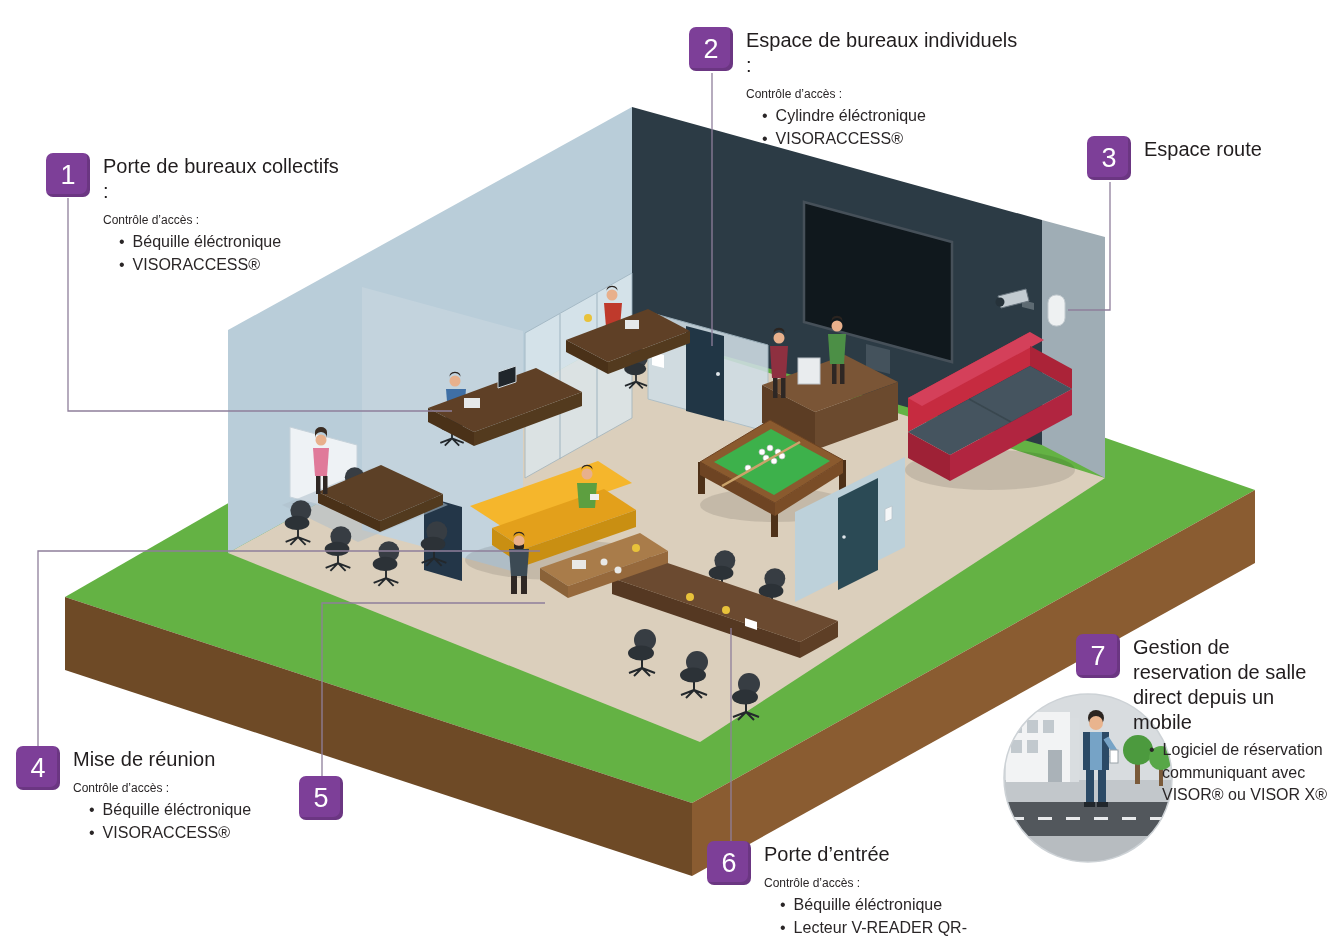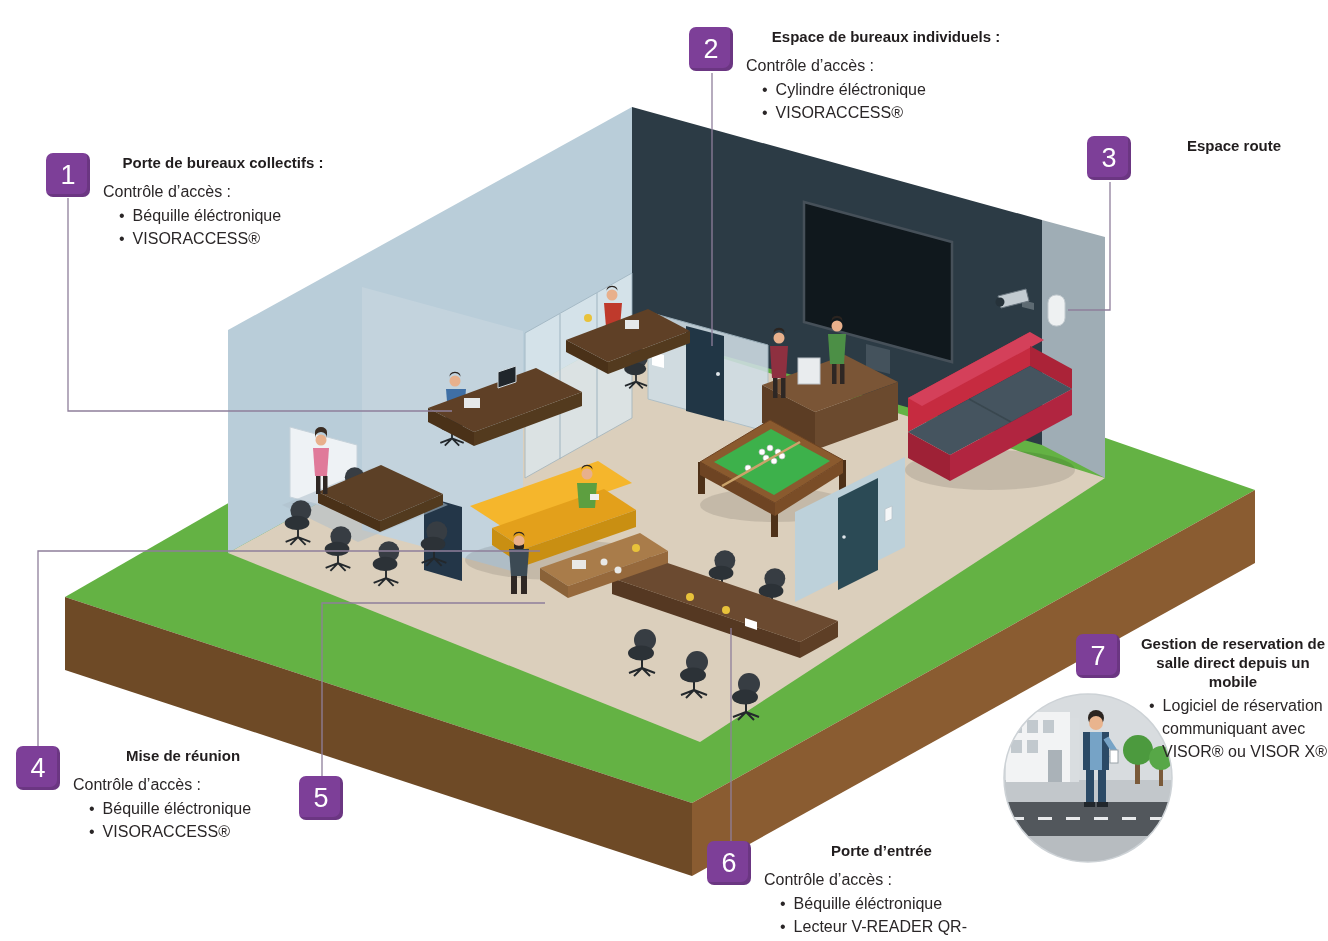--- a/index.html
+++ b/index.html
@@ -17,22 +17,22 @@
   .callout { position:absolute; display:flex; align-items:flex-start; gap:13px; }
   .badge {
     width:44px; height:44px; flex:0 0 auto;
     border-radius:7px;
     background:#7d3f98;
     box-shadow: inset -3px -3px 0 rgba(0,0,0,0.14);
     color:#fff; font-size:27px;
     display:flex; align-items:center; justify-content:center;
   }
   .ctext { padding-top:1px; }
-  .ctitle { font-weight:700; font-size:15px; color:#211d1e; line-height:1.25; margin-bottom:4px;text-align:center; }
-  .csub   { font-size:16px; line-height:1.35; margin-bottom:3px;margin-top:8px; }
+  .ctitle { font-weight:400; font-size:20px; color:#211d1e; line-height:1.25; margin-bottom:4px; }
+  .csub   { font-size:12px; line-height:1.35; margin-bottom:3px;margin-top:8px; }
   .clist  { list-style:none; padding-left:16px; }
   .clist li { font-size:16px; line-height:1.42; padding-left:13px; text-indent:-13px; }
   .clist li::before { content:"•"; margin-right:8px; }
 </style>
 </head>
 <body>
 
 <div id="stage">
 
 <svg id="scene" width="1328" height="941" viewBox="0 0 1328 941">

